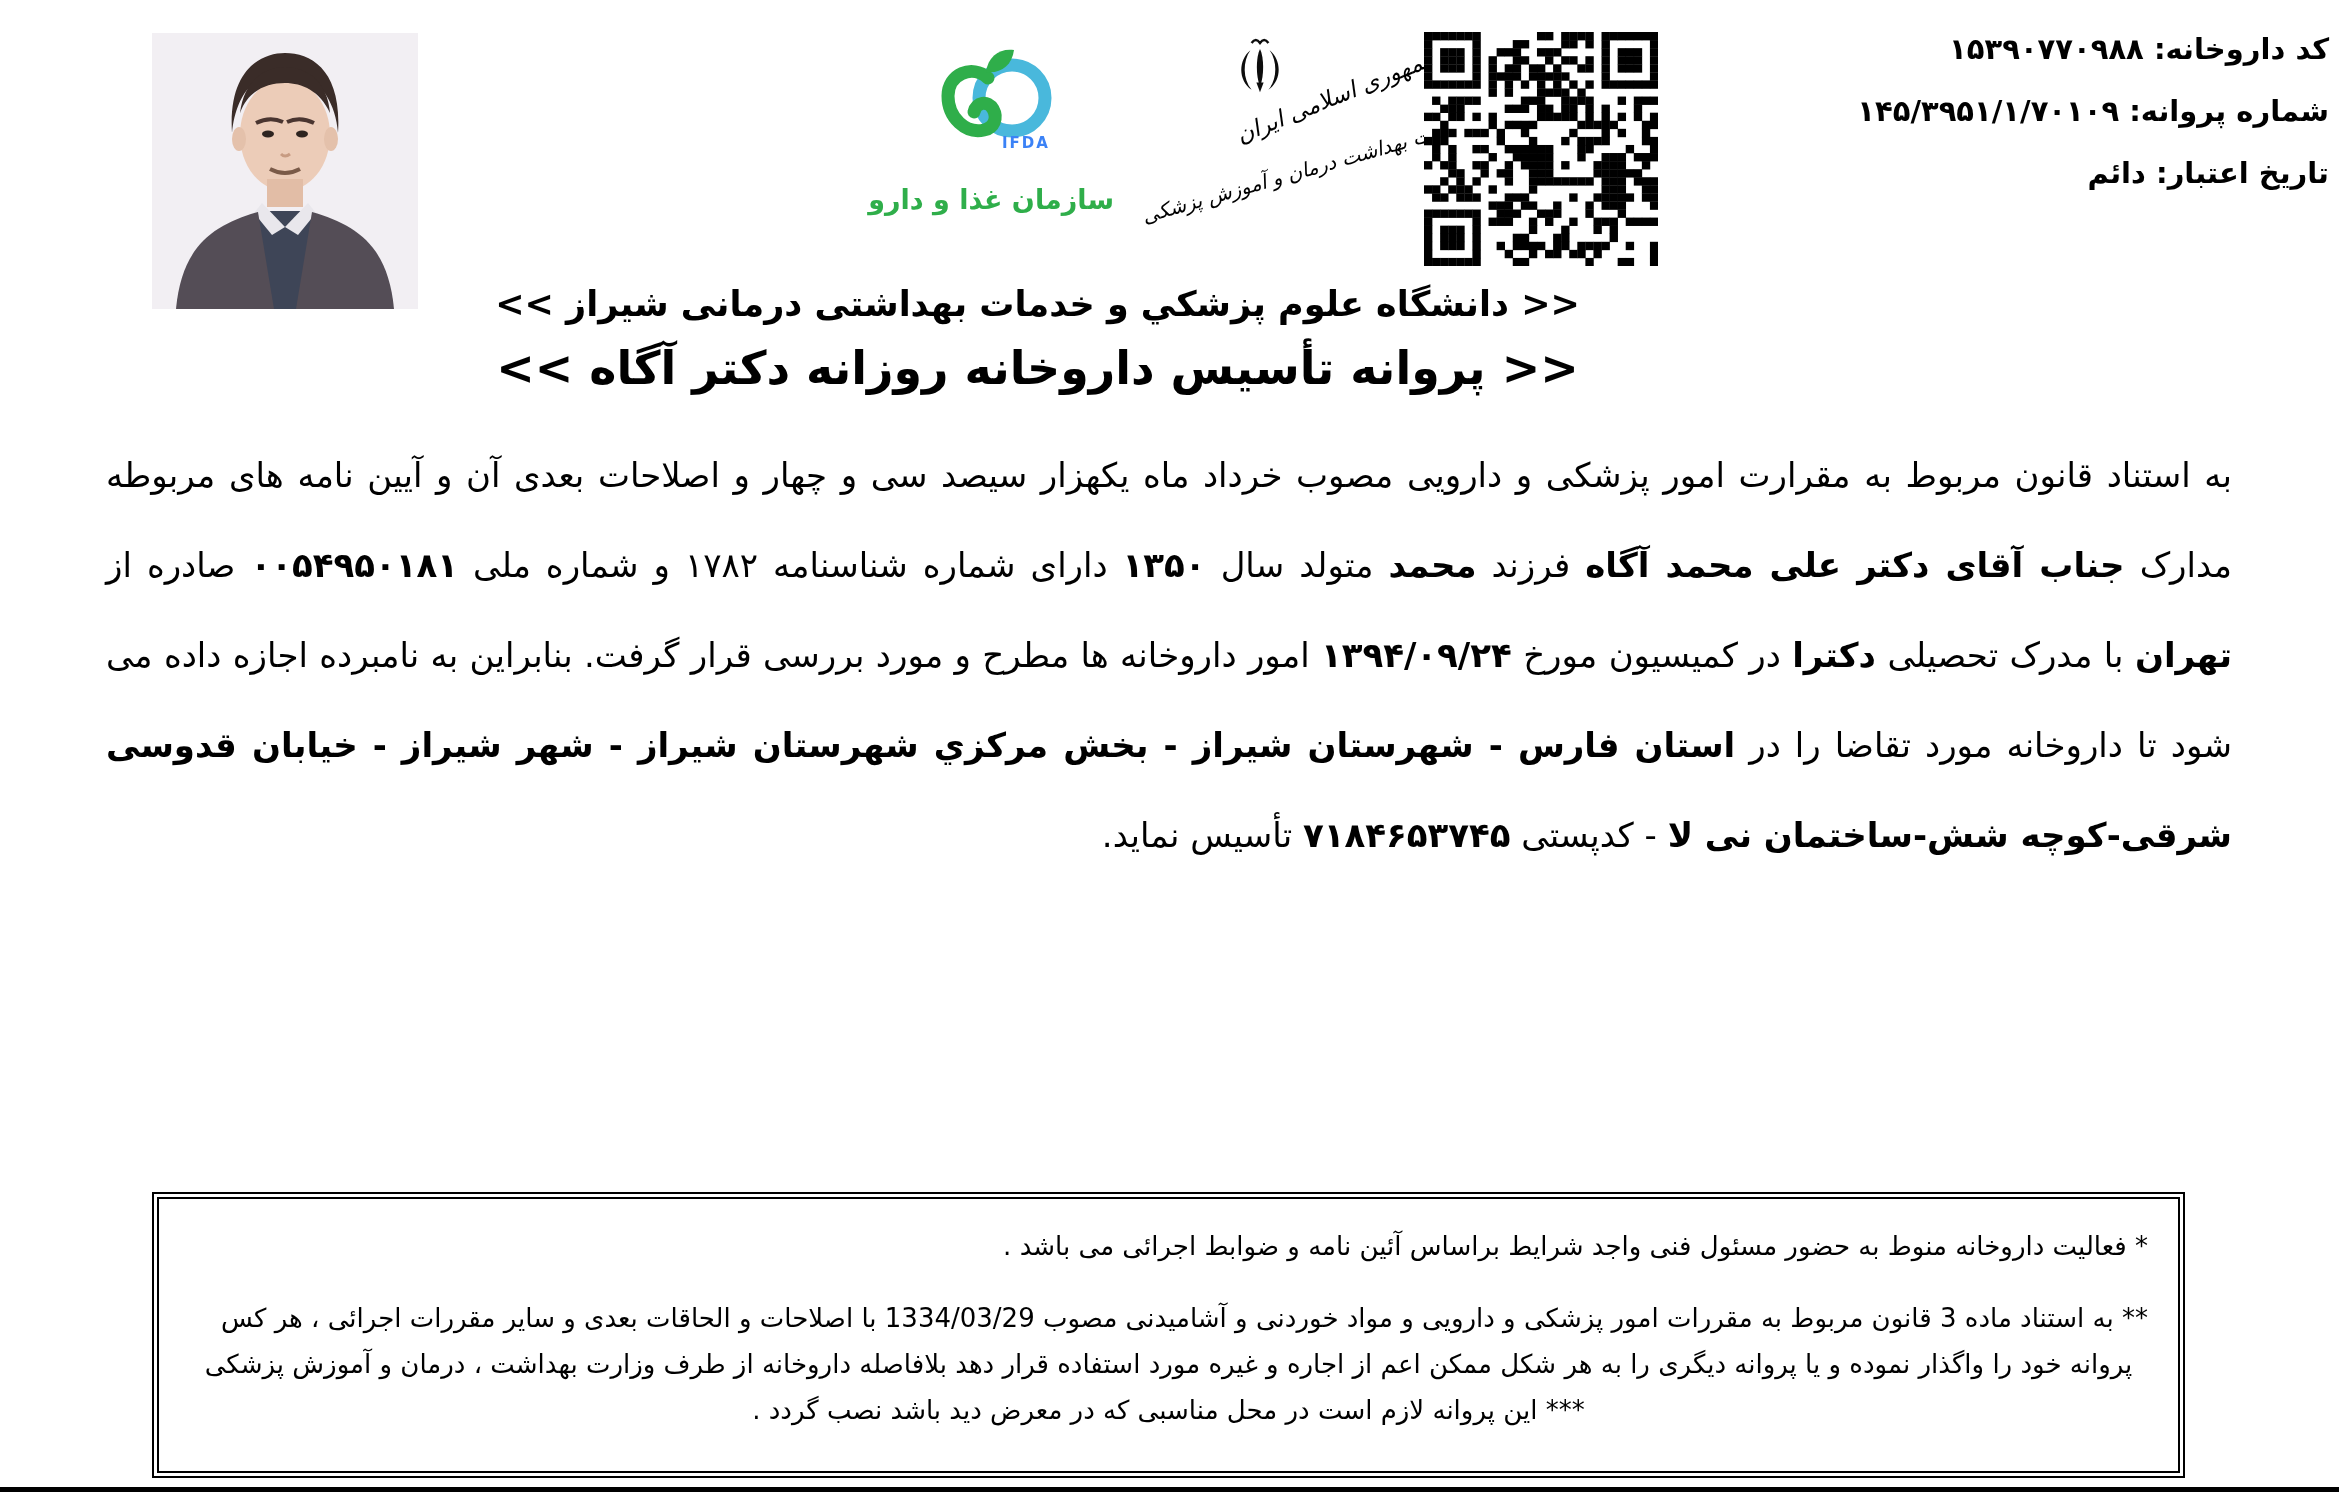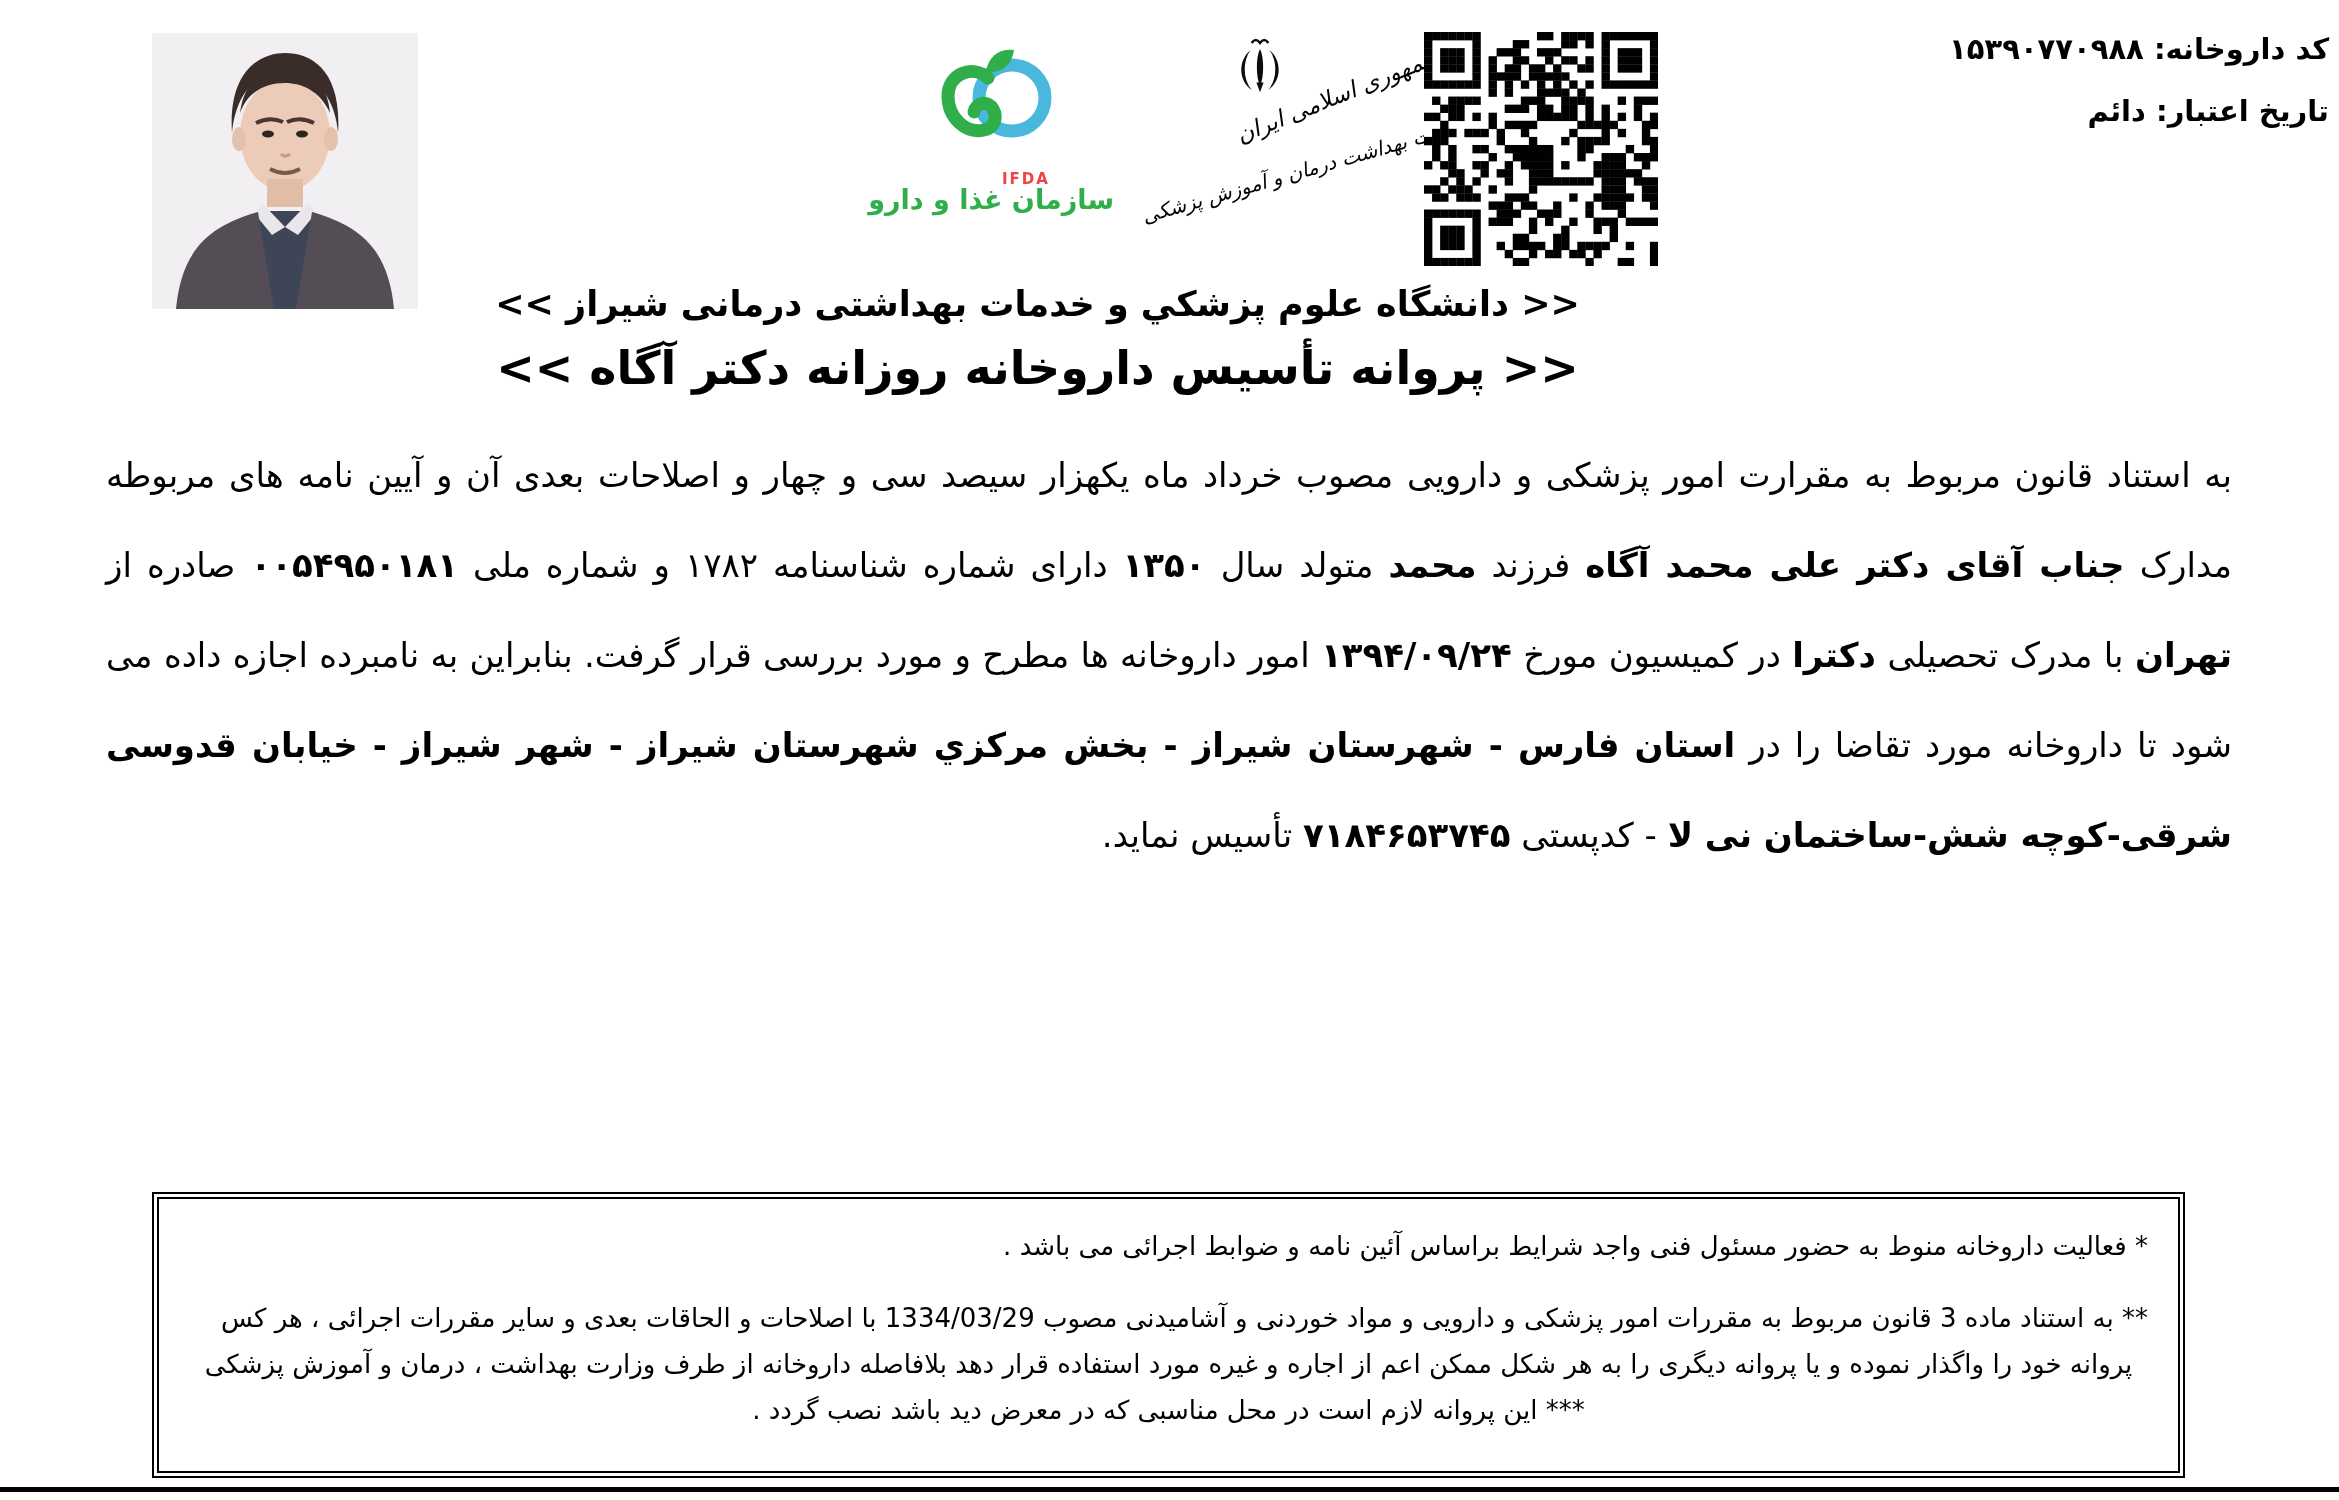--- a/index.html
+++ b/index.html
@@ -6,21 +6,21 @@
   .page{position:relative;width:2339px;height:1500px;background:#ffffff;overflow:hidden;
         font-family:"DejaVu Sans",sans-serif;color:#000;}
 
   
   .photo{position:absolute;left:152px;top:33px;width:266px;height:276px;}
 
   
   .ifda{position:absolute;left:878px;top:38px;width:236px;height:200px;text-align:center;}
   .ifda .mark{position:relative;width:140px;height:118px;margin:0 auto;}
   .ifda .acronym{position:absolute;left:76px;top:96px;font-size:15px;font-weight:bold;
-                 letter-spacing:2px;color:#ef4444;margin-top:36px;}
+                 letter-spacing:2px;color:#3b82f6;}
   .ifda .orgname{margin-top:28px;font-size:27px;font-weight:bold;color:#2fae4a;direction:rtl;white-space:nowrap;}
 
   
   .emblem{position:absolute;left:1150px;top:26px;width:280px;height:240px;}
   .emblem .sym{position:absolute;left:80px;top:8px;}
   .emblem .cal1{position:absolute;left:92px;top:96px;font-size:23px;font-style:italic;
                 white-space:nowrap;transform:rotate(-22deg);transform-origin:left bottom;direction:rtl;}
   .emblem .cal2{position:absolute;left:-4px;top:178px;font-size:20px;font-style:italic;
                 white-space:nowrap;transform:rotate(-16deg);transform-origin:left bottom;direction:rtl;}
 
@@ -522,20 +522,21 @@
         <rect x="88.76" y="225.93" width="8.37" height="8.37"></rect>
         <rect x="96.83" y="225.93" width="8.37" height="8.37"></rect>
         <rect x="161.38" y="225.93" width="8.37" height="8.37"></rect>
         <rect x="193.66" y="225.93" width="8.37" height="8.37"></rect>
         <rect x="201.72" y="225.93" width="8.37" height="8.37"></rect>
         <rect x="225.93" y="225.93" width="8.37" height="8.37"></rect>
       </svg></div>
 
   <div class="hinfo">
     <div>کد داروخانه: ۱۵۳۹۰۷۷۰۹۸۸</div>
+    <div>شماره پروانه: ۱۴۵/۳۹۵۱/۱/۷۰۱۰۹</div>
     <div>تاریخ اعتبار: دائم</div>
   </div>
 
   <div class="titles">
     <div class="title1">&lt;&lt; دانشگاه علوم پزشكي و خدمات بهداشتی درمانی شیراز &gt;&gt;</div>
     <div class="title2">&lt;&lt; پروانه تأسیس داروخانه روزانه دکتر آگاه &gt;&gt;</div>
   </div>
 
   <div class="licbody"><span>به استناد قانون مربوط به مقرارت امور پزشکی و دارویی مصوب خرداد ماه یکهزار سیصد سی و چهار و اصلاحات بعدی آن و آیین نامه های مربوطه مدارک </span><b>جناب آقای دکتر علی محمد آگاه</b><span> فرزند </span><b>محمد</b><span> متولد سال </span><b>۱۳۵۰</b><span> دارای شماره شناسنامه ۱۷۸۲ و شماره ملی </span><b>۰۰۵۴۹۵۰۱۸۱</b><span> صادره از </span><b>تهران</b><span> با مدرک تحصیلی </span><b>دکترا</b><span> در کمیسیون مورخ </span><b>۱۳۹۴/۰۹/۲۴</b><span> امور داروخانه ها مطرح و مورد بررسی قرار گرفت. بنابراین به نامبرده اجازه داده می شود تا داروخانه مورد تقاضا را در </span><b>استان فارس - شهرستان شیراز - بخش مرکزي شهرستان شیراز - شهر شیراز - خیابان قدوسی شرقی-کوچه شش-ساختمان نی لا</b><span> - کدپستی </span><b>۷۱۸۴۶۵۳۷۴۵</b><span> تأسیس نماید.</span></div>
 

